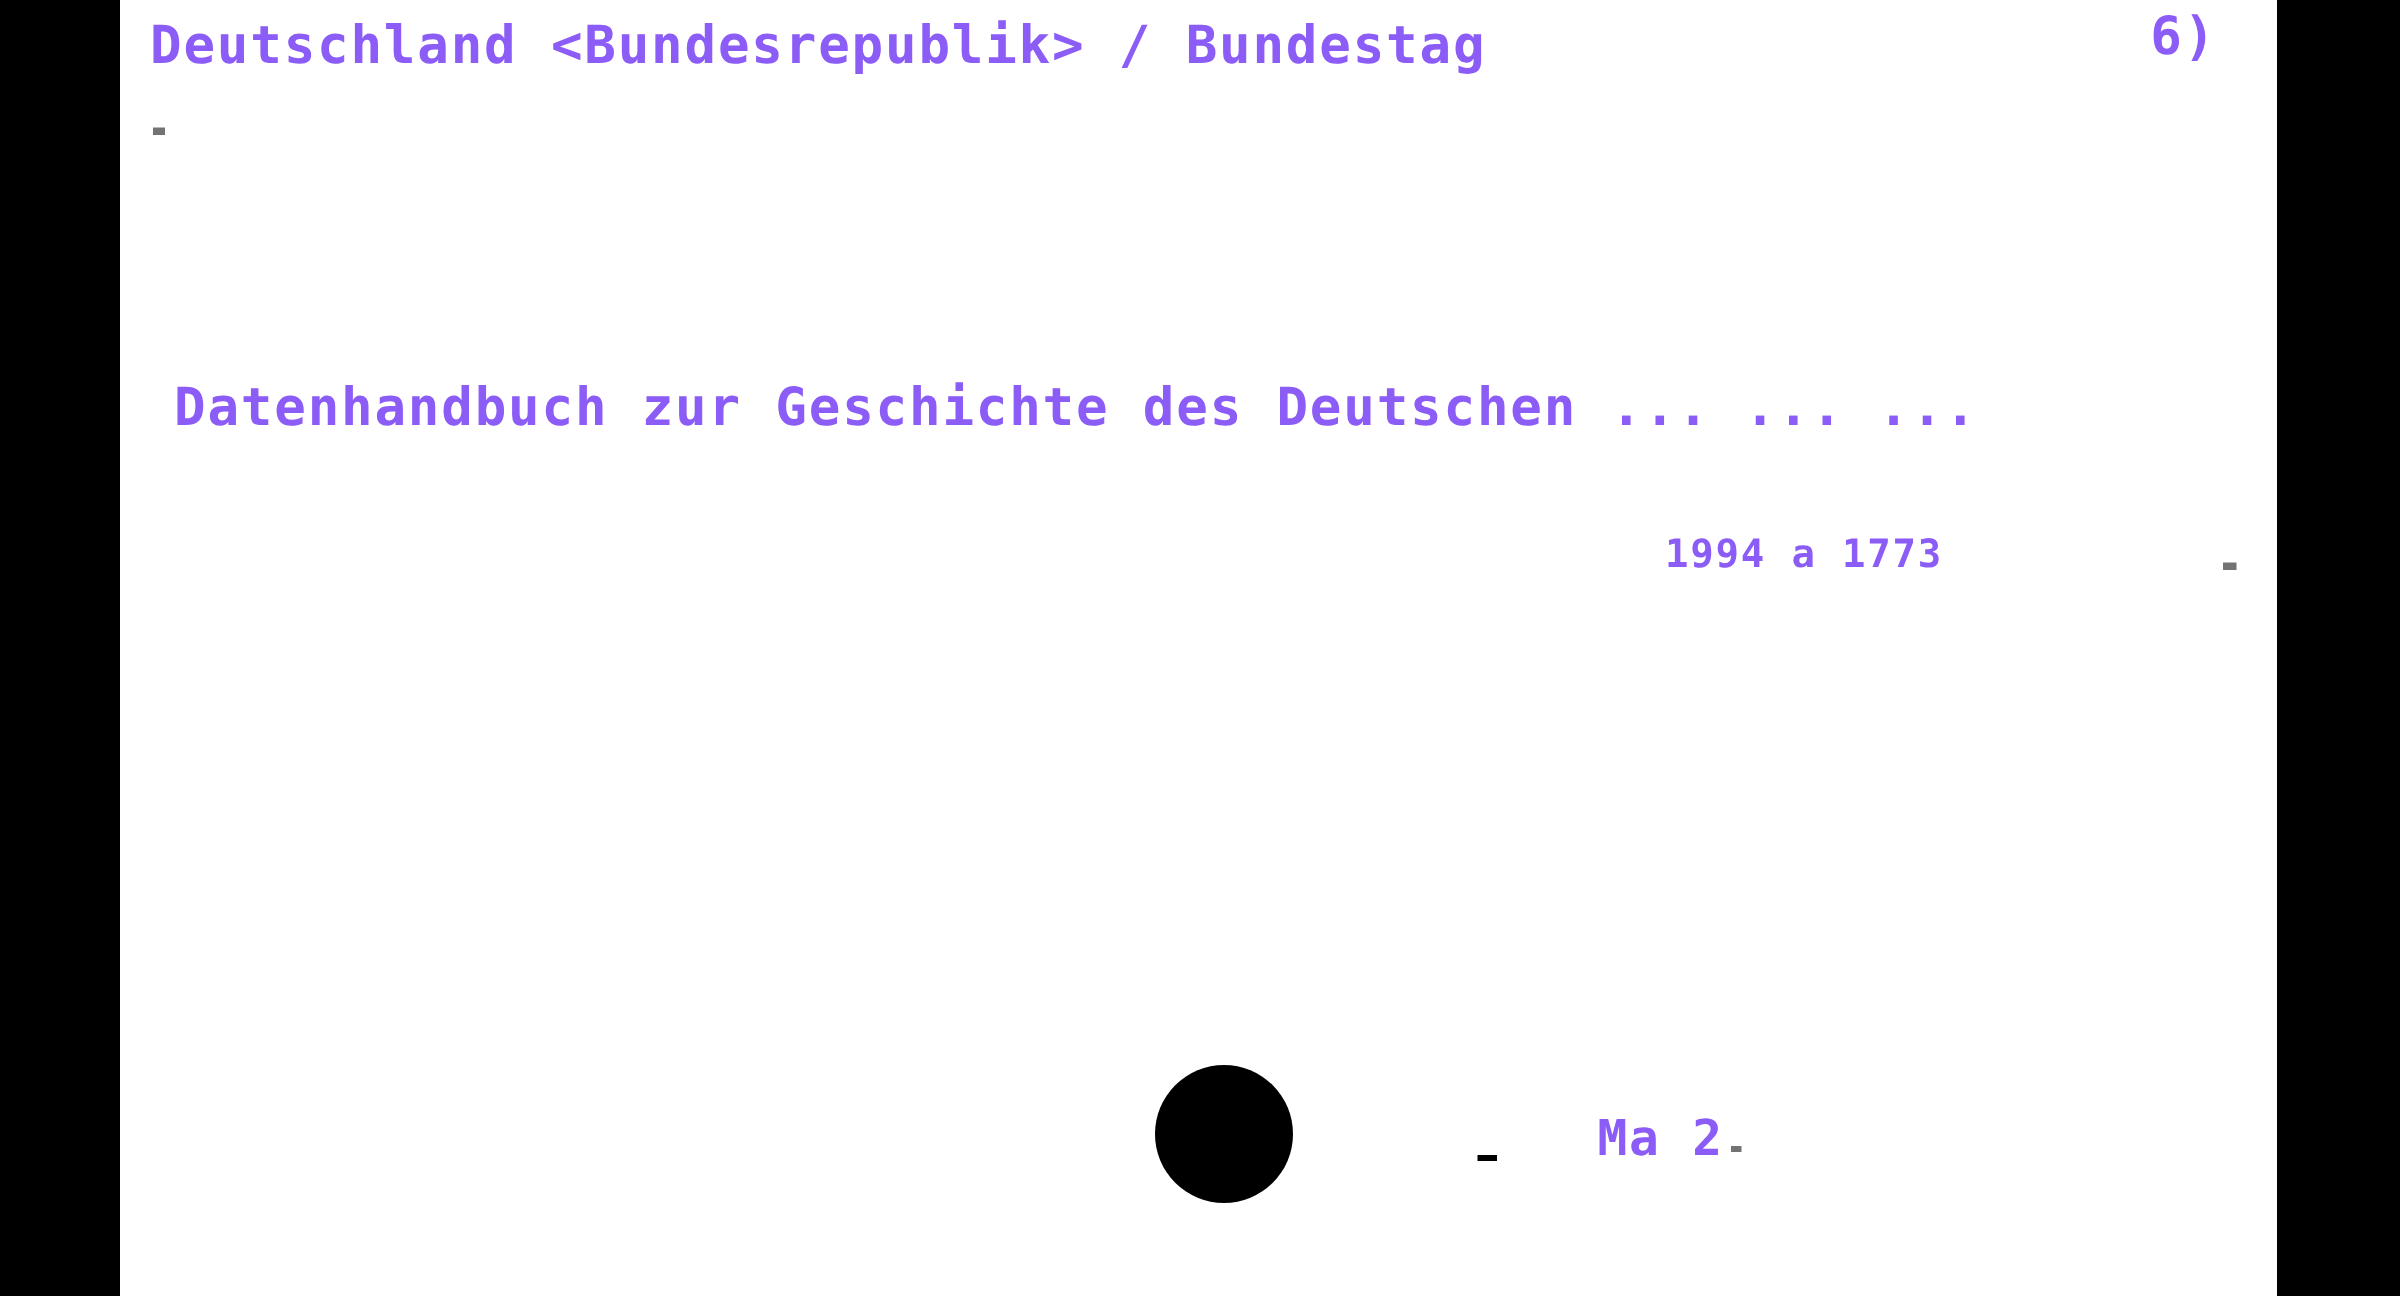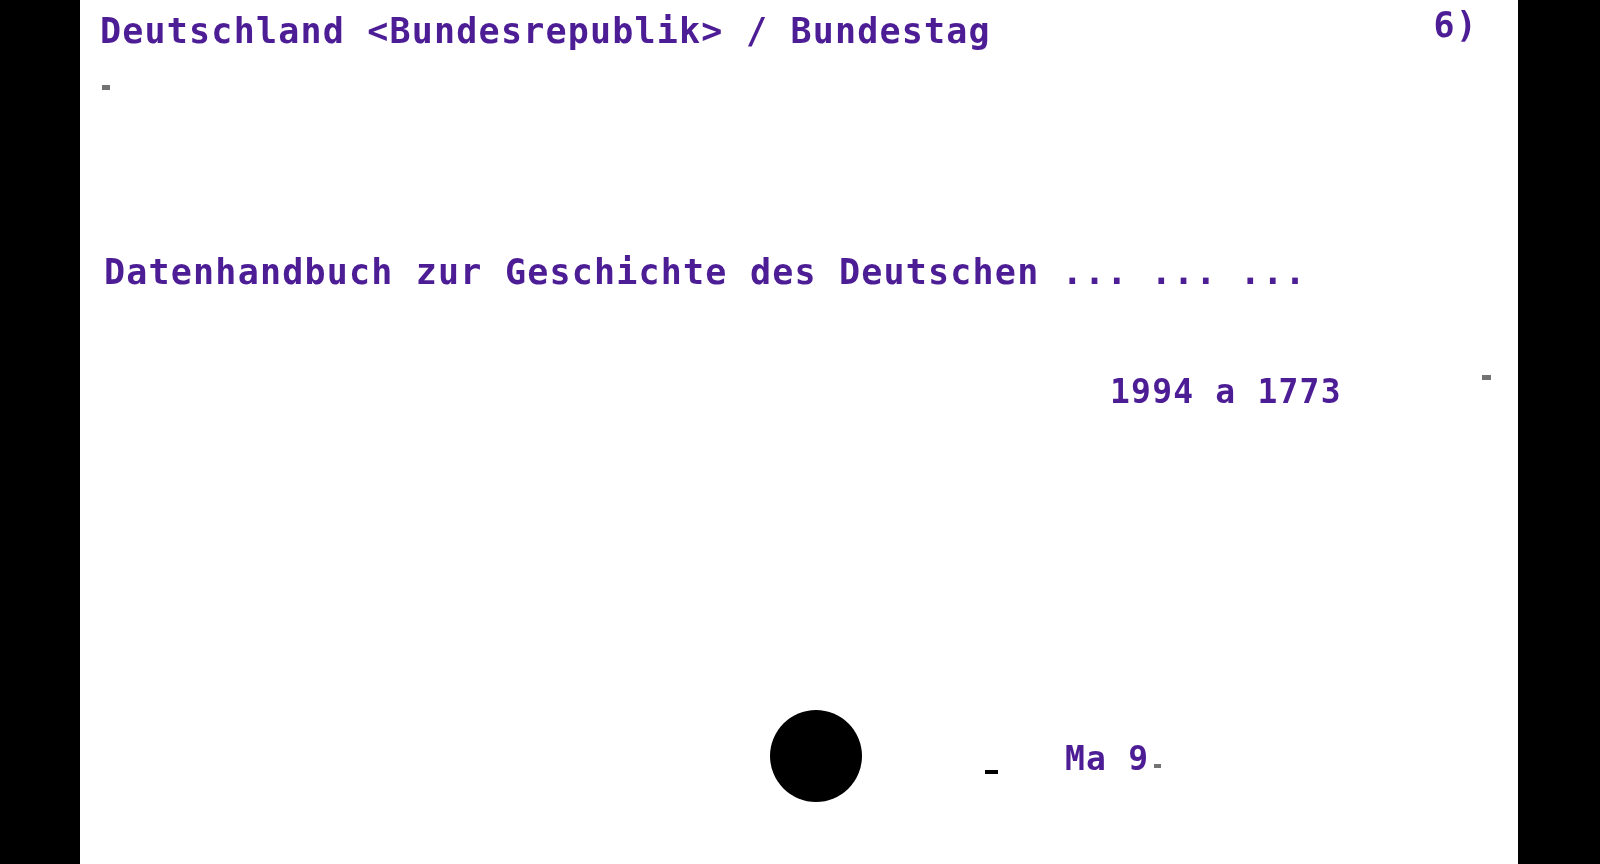--- a/index.html
+++ b/index.html
@@ -46,21 +46,21 @@
     left: 0;
     bottom: 0;
     width: 100%;
     height: 3px;
     background: #ffffff;
   }
 
   
   .tw {
     position: absolute;
-    color: #4c1d95;
+    color: #8b5cf6;
     font-family: "DejaVu Sans Mono", "Liberation Mono", monospace;
     font-weight: 700;
     white-space: pre;
     letter-spacing: 1.2px;
   }
 
   .header-line {
     left: 20px;
     top: 10px;
     font-size: 35px;
@@ -68,32 +68,31 @@
   }
 
   .header-number {
     right: 40px;
     top: 4px;
     font-size: 35px;
     line-height: 42px;
   }
 
   .title-line {
-    left: 24px;
+    left: 36px;
     top: 250px;
     font-size: 35px;
     line-height: 44px;
   }
 
   .shelfmark-line {
     left: 1030px;
     top: 348px;
-    font-size: 33px;
+    font-size: 26px;
     line-height: 44px;
-    margin-top: 22px;
   }
 
   .body-block {
     left: 40px;
     top: 545px;
     font-size: 35px;
     line-height: 54px;
   }
 
   .location-line {
@@ -150,20 +149,20 @@
 
     <div class="tw title-line">Datenhandbuch zur Geschichte des Deutschen ... ... ...</div>
 
     <div class="tw shelfmark-line">1994 a 1773</div>
 
 
     <div class="ink-dot"></div>
 
     <div class="stray-dash"></div>
 
-    <div class="tw location-line">Ma 9</div>
+    <div class="tw location-line">Ma 2</div>
 
     <div class="speck speck-a"></div>
     <div class="speck speck-b"></div>
     <div class="speck speck-c"></div>
 
   </div>
 </div>
 
 </body></html>

